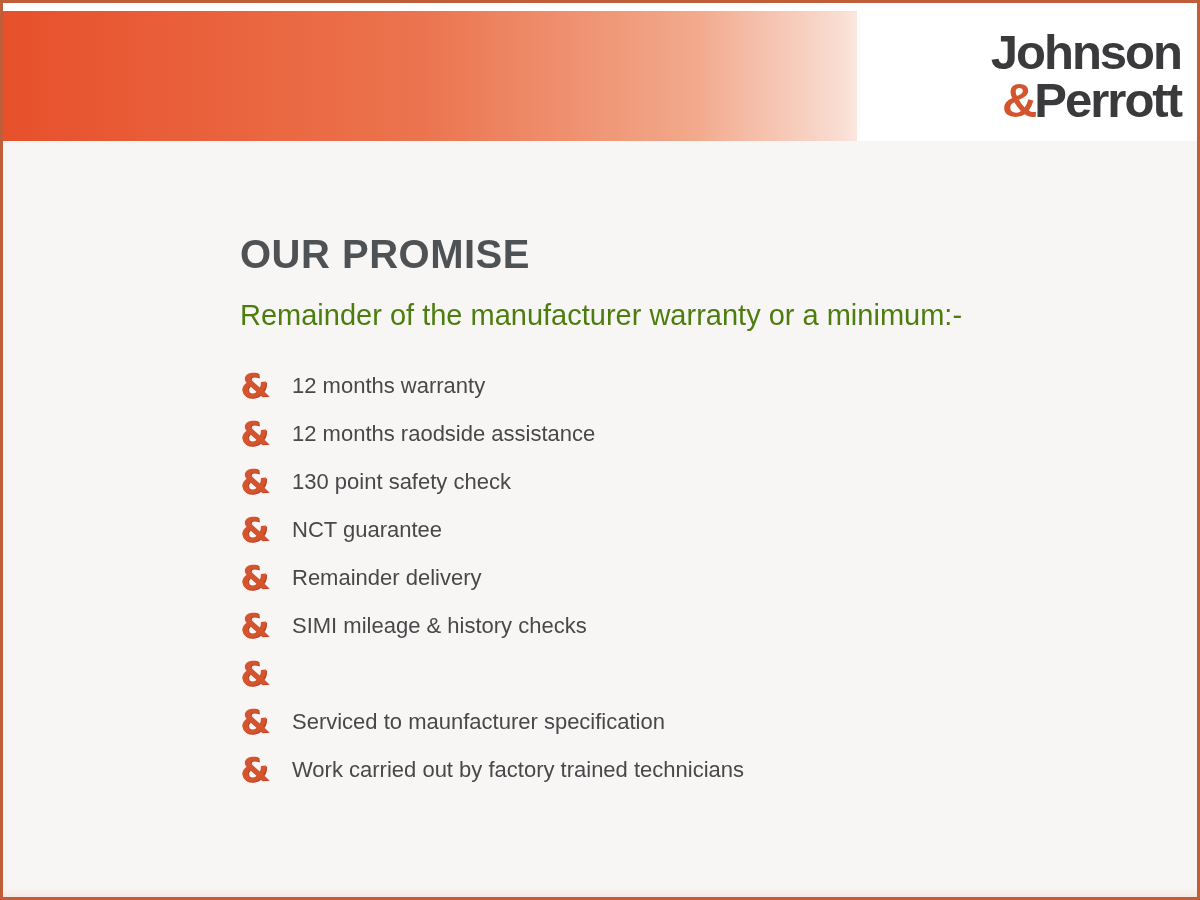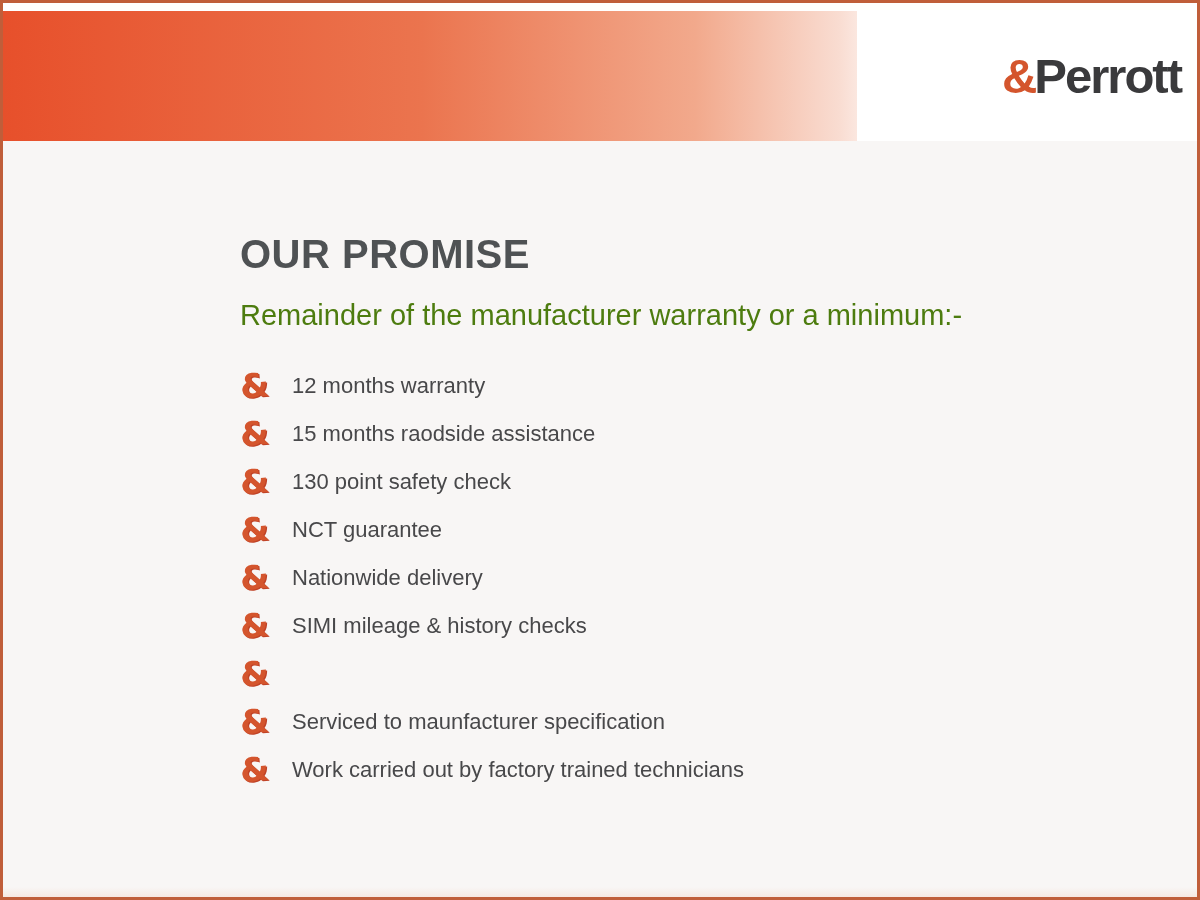--- a/index.html
+++ b/index.html
@@ -118,49 +118,50 @@
 </style>
 </head>
 <body>
 
 <div class="page">
 
   <header class="header">
     <div class="banner-gradient"></div>
     <div class="logo-box">
       <div class="logo">
+        <div>Johnson</div>
         <div><span class="amp">&amp;</span><span>Perrott</span></div>
       </div>
     </div>
   </header>
 
   <main class="content">
     <h1 class="promise-heading">OUR PROMISE</h1>
     <p class="promise-subheading">Remainder of the manufacturer warranty or a minimum:-</p>
 
     <ul class="promise-list">
       <li>
         <span class="amp-icon">&amp;</span>
         <span class="item-label">12 months warranty</span>
       </li>
       <li>
         <span class="amp-icon">&amp;</span>
-        <span class="item-label">15 months raodside assistance</span>
+        <span class="item-label">12 months raodside assistance</span>
       </li>
       <li>
         <span class="amp-icon">&amp;</span>
         <span class="item-label">130 point safety check</span>
       </li>
       <li>
         <span class="amp-icon">&amp;</span>
         <span class="item-label">NCT guarantee</span>
       </li>
       <li>
         <span class="amp-icon">&amp;</span>
-        <span class="item-label">Nationwide delivery</span>
+        <span class="item-label">Remainder delivery</span>
       </li>
       <li>
         <span class="amp-icon">&amp;</span>
         <span class="item-label">SIMI mileage &amp; history checks</span>
       </li>
       <li>
         <span class="amp-icon">&amp;</span>
       </li>
       <li>
         <span class="amp-icon">&amp;</span>

